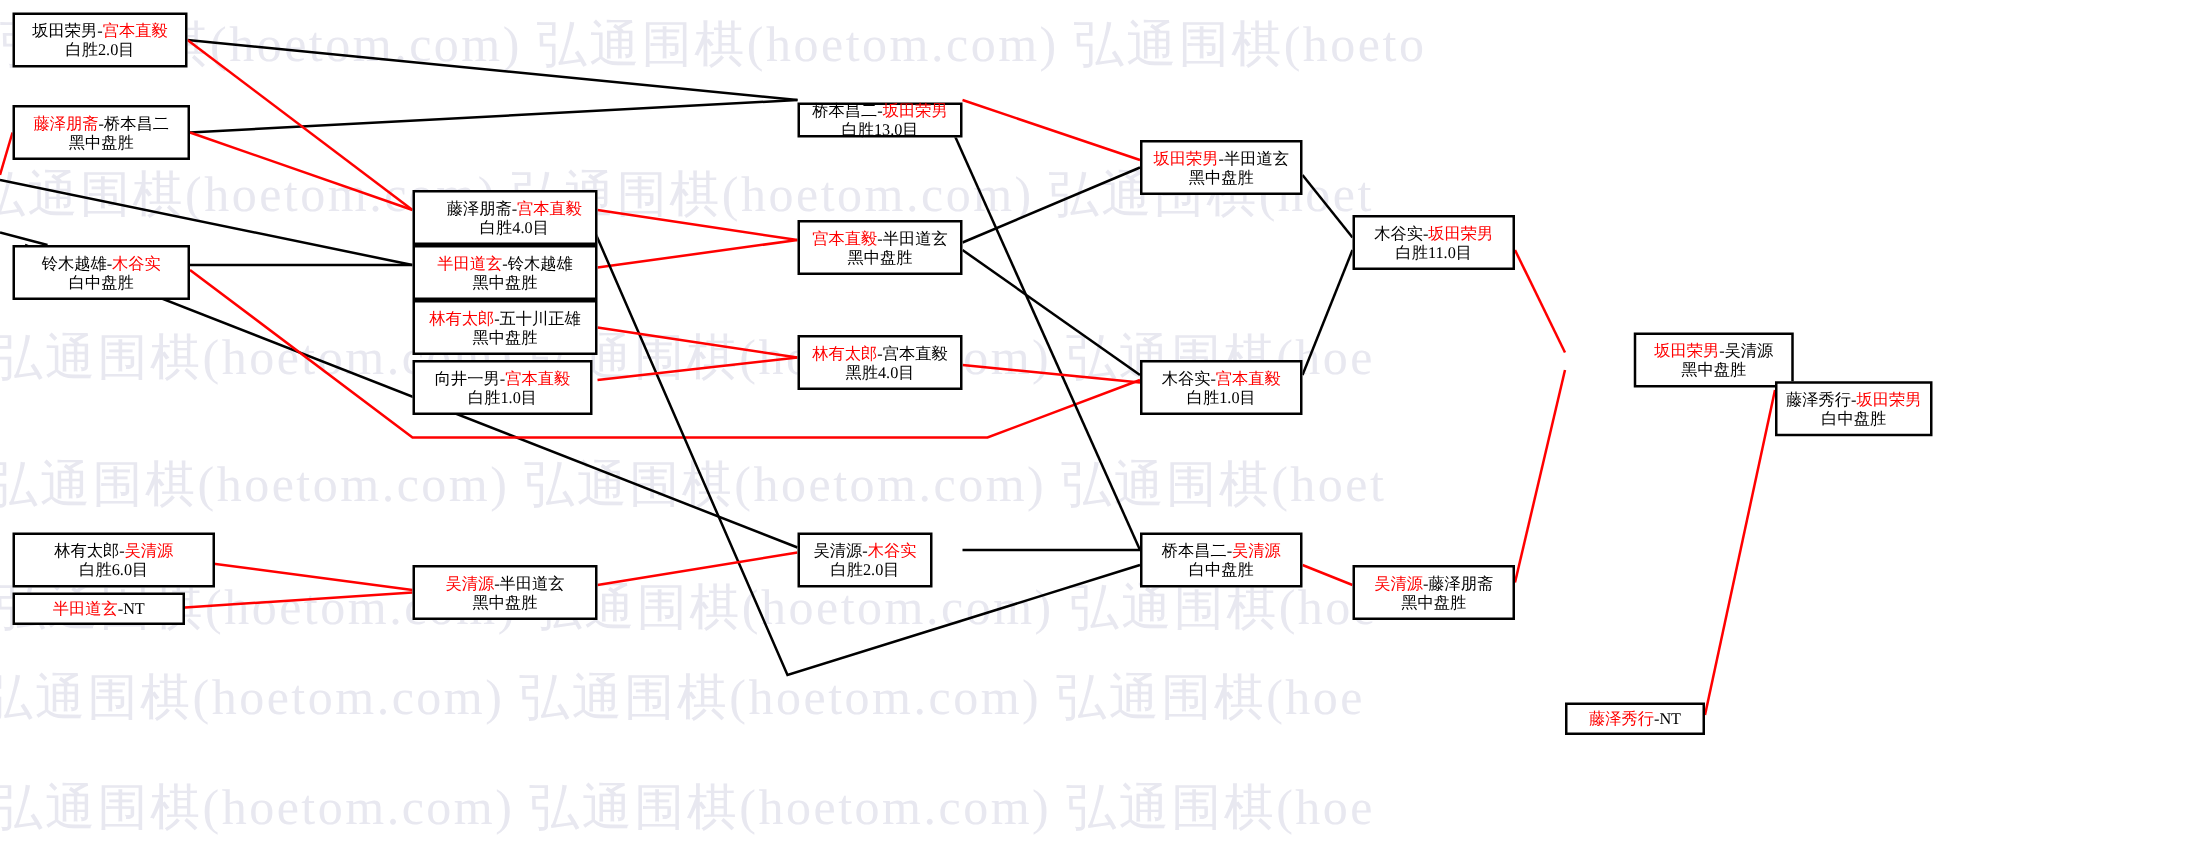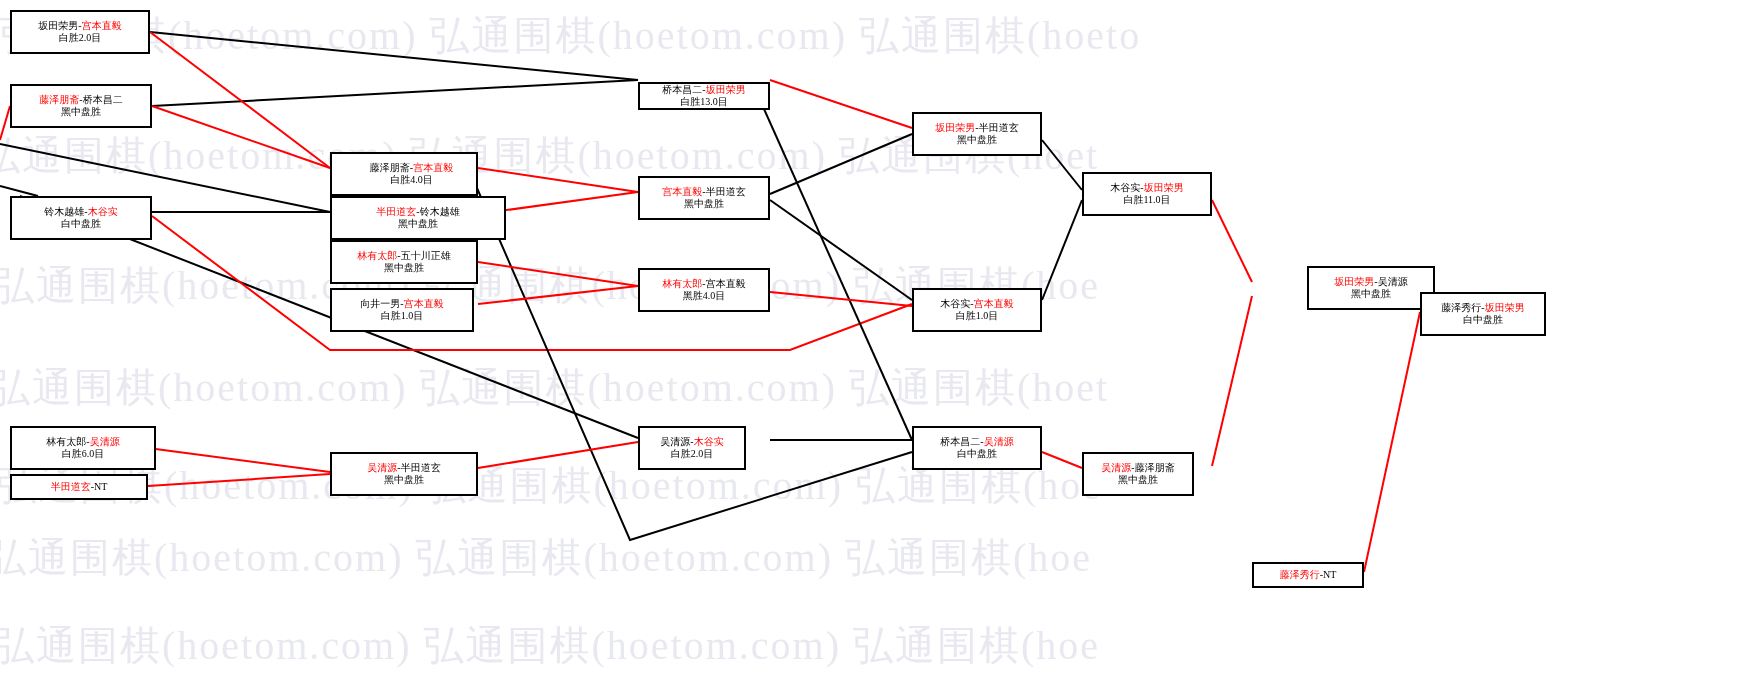--- a/index.html
+++ b/index.html
@@ -43,21 +43,21 @@
     position: absolute;
     box-sizing: border-box;
     background: #ffffff;
     border: 2px solid #000000;
     z-index: 2;
     display: flex;
     flex-direction: column;
     align-items: center;
     justify-content: center;
     line-height: 1.16;
-    font-size: 10px;
+    font-size: 13px;
     color: #000000;
     text-align: center;
     padding: 2px 4px;
   }
   .node .ln1, .node .ln2 {
     white-space: nowrap;
   }
   .w-red { color: #ff0000; }
   .w-blk { color: #000000; }
   .sep { color: #000000; }
@@ -121,33 +121,33 @@
         <div class="ln2">黑中盘胜</div>
       </div>
       <div class="node" style="left: 10px; top: 196px; width: 142px; height: 44px;">
         <div class="ln1"><span class="w-blk">铃木越雄</span><span class="sep">-</span><span class="w-red">木谷实</span></div>
         <div class="ln2">白中盘胜</div>
       </div>
       <div class="node" style="left: 330px; top: 152px; width: 148px; height: 44px; padding-left: 19px;">
         <div class="ln1"><span class="w-blk">藤泽朋斋</span><span class="sep">-</span><span class="w-red">宫本直毅</span></div>
         <div class="ln2">白胜4.0目</div>
       </div>
-      <div class="node" style="left: 330px; top: 196px; width: 176px; height: 44px;">
+      <div class="node" style="left: 330px; top: 196px; width: 148px; height: 44px;">
         <div class="ln1"><span class="w-red">半田道玄</span><span class="sep">-</span><span class="w-blk">铃木越雄</span></div>
         <div class="ln2">黑中盘胜</div>
       </div>
       <div class="node" style="left: 330px; top: 240px; width: 148px; height: 44px;">
         <div class="ln1"><span class="w-red">林有太郎</span><span class="sep">-</span><span class="w-blk">五十川正雄</span></div>
         <div class="ln2">黑中盘胜</div>
       </div>
       <div class="node" style="left: 330px; top: 288px; width: 144px; height: 44px;">
         <div class="ln1"><span class="w-blk">向井一男</span><span class="sep">-</span><span class="w-red">宫本直毅</span></div>
         <div class="ln2">白胜1.0目</div>
       </div>
-      <div class="node" style="left: 10px; top: 426px; width: 146px; height: 44px;">
+      <div class="node" style="left: 10px; top: 426px; width: 162px; height: 44px;">
         <div class="ln1"><span class="w-blk">林有太郎</span><span class="sep">-</span><span class="w-red">吴清源</span></div>
         <div class="ln2">白胜6.0目</div>
       </div>
       <div class="node" style="left: 10px; top: 474px; width: 138px; height: 26px;">
         <div class="ln1"><span class="w-red">半田道玄</span><span class="sep">-</span><span class="w-blk">NT</span></div>
       </div>
       <div class="node" style="left: 330px; top: 452px; width: 148px; height: 44px;">
         <div class="ln1"><span class="w-red">吴清源</span><span class="sep">-</span><span class="w-blk">半田道玄</span></div>
         <div class="ln2">黑中盘胜</div>
       </div>
@@ -176,30 +176,30 @@
         <div class="ln2">白胜1.0目</div>
       </div>
       <div class="node" style="left: 912px; top: 426px; width: 130px; height: 44px;">
         <div class="ln1"><span class="w-blk">桥本昌二</span><span class="sep">-</span><span class="w-red">吴清源</span></div>
         <div class="ln2">白中盘胜</div>
       </div>
       <div class="node" style="left: 1082px; top: 172px; width: 130px; height: 44px;">
         <div class="ln1"><span class="w-blk">木谷实</span><span class="sep">-</span><span class="w-red">坂田荣男</span></div>
         <div class="ln2">白胜11.0目</div>
       </div>
-      <div class="node" style="left: 1082px; top: 452px; width: 112px; height: 44px;">
+      <div class="node" style="left: 1082px; top: 452px; width: 130px; height: 44px;">
         <div class="ln1"><span class="w-red">吴清源</span><span class="sep">-</span><span class="w-blk">藤泽朋斋</span></div>
         <div class="ln2">黑中盘胜</div>
       </div>
       <div class="node" style="left: 1307px; top: 266px; width: 128px; height: 44px;">
         <div class="ln1"><span class="w-red">坂田荣男</span><span class="sep">-</span><span class="w-blk">吴清源</span></div>
         <div class="ln2">黑中盘胜</div>
       </div>
       <div class="node" style="left: 1252px; top: 562px; width: 112px; height: 26px;">
         <div class="ln1"><span class="w-red">藤泽秀行</span><span class="sep">-</span><span class="w-blk">NT</span></div>
       </div>
-      <div class="node" style="left: 1420px; top: 292px; width: 126px; height: 44px;">
+      <div class="node" style="left: 1420px; top: 305px; width: 126px; height: 44px;">
         <div class="ln1"><span class="w-blk">藤泽秀行</span><span class="sep">-</span><span class="w-red">坂田荣男</span></div>
         <div class="ln2">白中盘胜</div>
       </div>
     </div>
 
 </div>
 
 </body></html>

